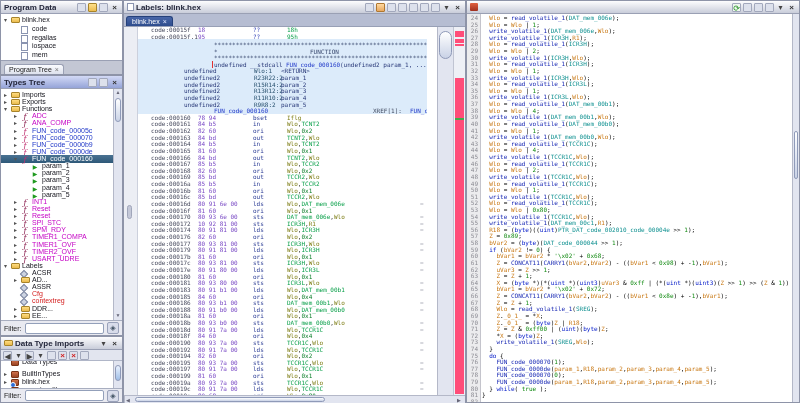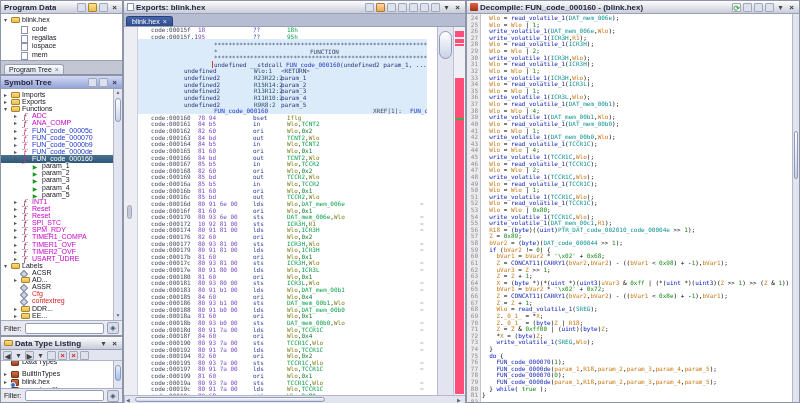--- a/index.html
+++ b/index.html
@@ -105,21 +105,21 @@
     <div class="tabrow">
       <span class="ltab">
         <span>Program Tree</span>
         <span class="tx">×</span>
       </span>
     </div>
   </section>
 
   <section class="panel" style="left:0;top:75px;width:123px;height:261px;">
     <header class="hdr-blue">
-      <span class="ttl">Symbol Tree</span>
+      <span class="ttl">Types Tree</span>
       <span class="hic" id="st-icons">
           <span class="hi hi-graph-icon"></span>
           <span class="hi hi-goto-icon"></span>
           <span class="hi hi-close-icon">×</span>
         </span>
     </header>
     <div class="tree" id="st-tree" style="left:0;top:13px;width:112px;bottom:15px;">
         <div class="trow" style="top: 2px;">
           <span class="arrow" style="left: 3px;">▸</span>
           <span class="ti ti-folder" style="left: 10px;"></span>
@@ -280,21 +280,21 @@
     <div class="filterrow" style="bottom:0;">
       <span class="fl">Filter:</span>
       <input style="">
       <span class="fbtn">◈</span>
     </div>
   </section>
 
   <section class="panel" style="left:0;top:336px;width:123px;height:67px;">
     <header>
       <span class="ti-folder" style="margin-right:2px;"></span>
-      <span class="ttl">Data Type Listing</span>
+      <span class="ttl">Data Type Imports</span>
       <span class="hic" id="dtm-icons">
           <span class="hi hi-menu-dropdown-icon">▾</span>
           <span class="hi hi-close-icon">×</span>
         </span>
     </header>
     <div style="position:absolute;left:0;top:13px;right:0;height:11px;background:#e2e5ef;border-bottom:1px solid #b0b6c8;display:flex;align-items:center;gap:2px;padding:0 2px;box-sizing:border-box;" id="dtm-toolbar">
         <span class="hi hi-back-icon">◀</span>
         <span class="hi hi-menu-dropdown-icon">▾</span>
         <span class="hi hi-forward-icon">▶</span>
         <span class="hi hi-menu-dropdown-icon">▾</span>
@@ -330,21 +330,21 @@
     <div class="filterrow" style="bottom:0;height:14px;">
       <span class="fl">Filter:</span>
       <input style="">
       <span class="fbtn">◈</span>
     </div>
   </section>
 
   <section class="panel" style="left:123px;top:0;width:343px;height:403px;">
     <header>
       <span class="ti-page" style="margin-right:2px;"></span>
-      <span class="ttl">Exports: blink.hex</span>
+      <span class="ttl">Labels: blink.hex</span>
       <span class="hic" id="lst-icons">
           <span class="hi hi-copy-icon"></span>
           <span class="hi hi-paste-icon"></span>
           <span class="hi hi-cursor-icon"></span>
           <span class="hi hi-field-format-icon"></span>
           <span class="hi hi-edit-icon"></span>
           <span class="hi hi-snapshot-icon"></span>
           <span class="hi hi-diff-icon"></span>
           <span class="hi hi-menu-dropdown-icon">▾</span>
           <span class="hi hi-close-icon">×</span>
@@ -437,21 +437,20 @@
     <div class="sb" style="left:0;top:394px;right:0;height:8px;border-top:1px solid #b4b8c8;">
       <div style="position:absolute;left:1px;top:0;width:7px;font-size:5px;line-height:8px;color:#667;">◀</div>
       <div class="thumb" style="left:10px!important;right:auto!important;top:1px;height:5px;width:190px;border-radius:3px;"></div>
       <div style="position:absolute;right:1px;top:0;width:7px;font-size:5px;line-height:8px;color:#667;">▶</div>
     </div>
   </section>
 
   <section class="panel" style="left:466px;top:0;width:334px;height:403px;">
     <header>
       <span style="width:8px;height:8px;background:linear-gradient(#e06040,#a03020);border-radius:1px;margin-right:2px;"></span>
-      <span class="ttl">Decompile: FUN_code_000160 - (blink.hex)</span>
       <span class="hic" id="dec-icons">
           <span class="hi hi-refresh-icon">⟳</span>
           <span class="hi hi-copy-icon"></span>
           <span class="hi hi-export-icon"></span>
           <span class="hi hi-print-icon"></span>
           <span class="hi hi-menu-dropdown-icon">▾</span>
           <span class="hi hi-close-icon">×</span>
         </span>
     </header>
     <div style="position:absolute;left:0;top:13px;width:14px;bottom:0;background:#ececee;border-right:1px solid #c4c4cc;box-sizing:border-box;" id="dec-gutter">

